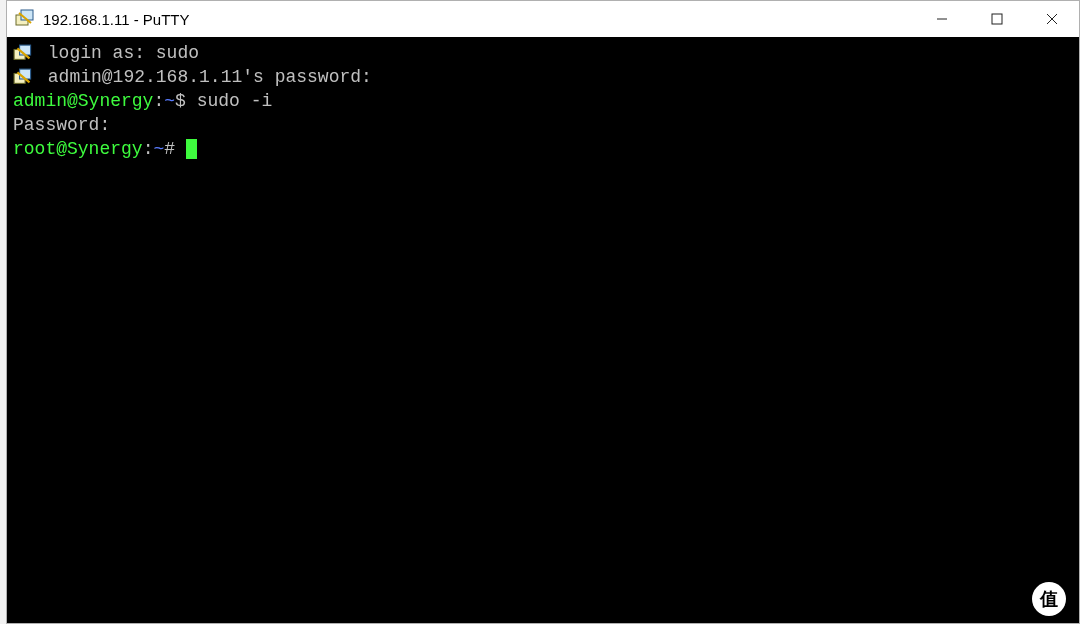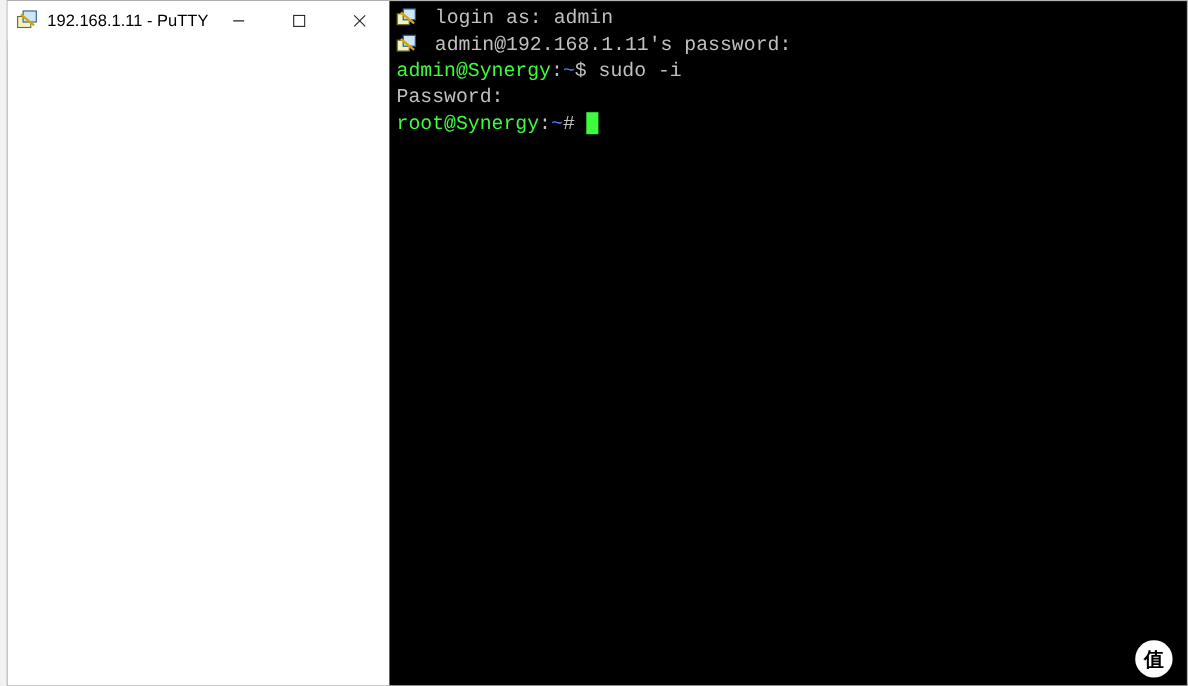--- a/index.html
+++ b/index.html
@@ -13,21 +13,21 @@
     }
     .window {
       position: absolute;
       left: 6px;
       top: 0;
       width: 1074px;
       height: 624px;
       background: #ffffff;
       border: 1px solid #b0b0b0;
       display: flex;
-      flex-direction: row;
+      flex-direction: column;
     }
     .titlebar {
       height: 36px;
       background: #ffffff;
       display: flex;
       align-items: center;
       padding-left: 8px;
       flex-shrink: 0;
     }
     .app-icon {
@@ -155,21 +155,21 @@
             <line x1="11" y1="1" x2="1" y2="11"></line>
           </svg>
       </div>
     </div>
   </div>
 
   <div class="terminal" id="terminal"><span class="term-line"><span class="putty-glyph"><svg viewBox="0 0 20 18">
             <rect x="1" y="5" width="10" height="9" fill="#f5f0c0" stroke="#6a6a2a" stroke-width="1"></rect>
             <rect x="6" y="1" width="10" height="9" fill="#cde6f7" stroke="#2a5a8a" stroke-width="1"></rect>
             <line x1="4" y1="4" x2="15" y2="13" stroke="#d9a400" stroke-width="2"></line>
-          </svg></span><span class="col-default"> login as: admin</span></span><span class="term-line"><span class="putty-glyph"><svg viewBox="0 0 20 18">
+          </svg></span><span class="col-default"> login as: sudo</span></span><span class="term-line"><span class="putty-glyph"><svg viewBox="0 0 20 18">
             <rect x="1" y="5" width="10" height="9" fill="#f5f0c0" stroke="#6a6a2a" stroke-width="1"></rect>
             <rect x="6" y="1" width="10" height="9" fill="#cde6f7" stroke="#2a5a8a" stroke-width="1"></rect>
             <line x1="4" y1="4" x2="15" y2="13" stroke="#d9a400" stroke-width="2"></line>
           </svg></span><span class="col-default"> admin@192.168.1.11's password:</span></span><span class="term-line"><span class="col-green">admin@Synergy</span><span class="col-default">:</span><span class="col-blue">~</span><span class="col-default">$ sudo -i</span></span><span class="term-line"><span class="col-default">Password:</span></span><span class="term-line"><span class="col-green">root@Synergy</span><span class="col-default">:</span><span class="col-blue">~</span><span class="col-default"># </span><span class="cursor-block"></span></span></div>
 </div>
 
 <div class="watermark">
   <span class="watermark-badge">值</span>
 </div>
 

